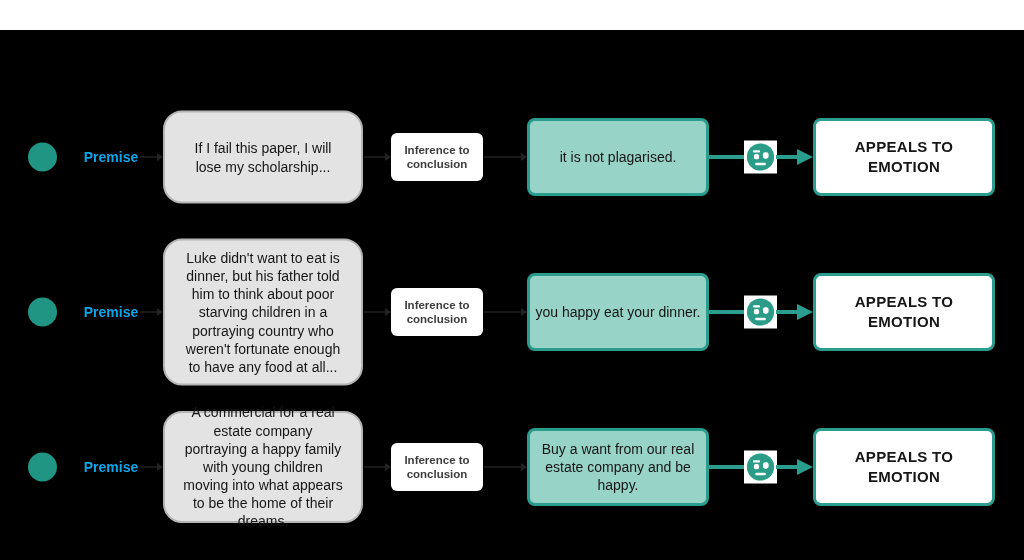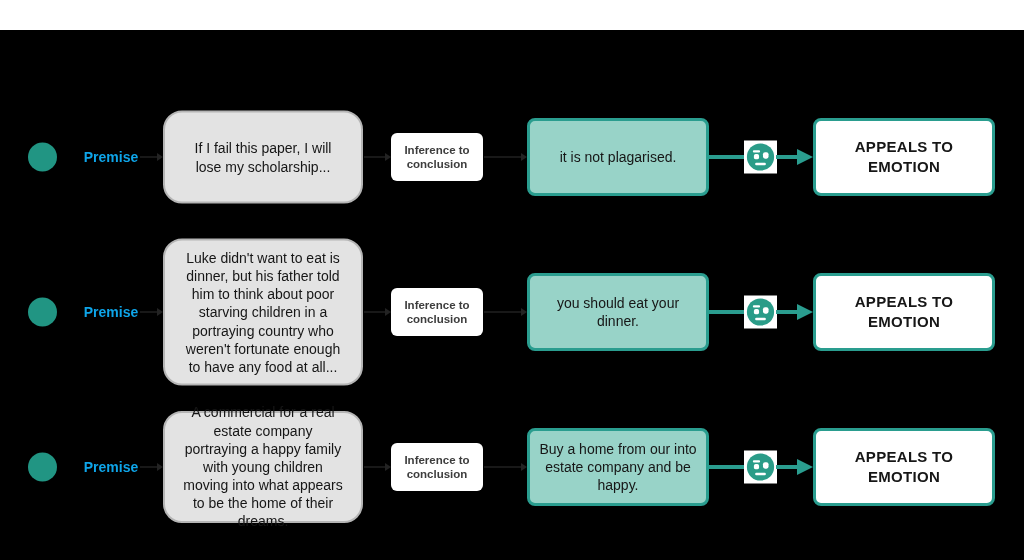--- a/index.html
+++ b/index.html
@@ -89,21 +89,21 @@
   <div class="node circle"></div>
   <div class="node premise-label">Premise</div>
   <div class="cline c1"></div>
   <div class="chead h1"></div>
   <div class="node gray-box">Luke didn't want to eat is dinner, but his father told him to think about poor starving children in a portraying country who weren't fortunate enough to have any food at all...</div>
   <div class="cline c2"></div>
   <div class="chead h2"></div>
   <div class="node inference-label">Inference to conclusion</div>
   <div class="cline c3"></div>
   <div class="chead h3"></div>
-  <div class="node teal-box">you should eat your dinner.</div>
+  <div class="node teal-box">you happy eat your dinner.</div>
   <div class="tline t1"></div>
   <div class="node emoji">
     <svg width="33" height="33" viewBox="0 0 32 32">
       <circle cx="16" cy="16" r="13.2" fill="#2a9c88"></circle>
       <rect x="8.6" y="9.4" width="7" height="2.3" rx="1.1" fill="#fff"></rect>
       <rect x="9.6" y="13" width="5" height="5.2" rx="1.8" fill="#fff"></rect>
       <rect x="18.4" y="11.4" width="5.4" height="6.2" rx="2" fill="#fff"></rect>
       <rect x="10.8" y="21.6" width="10.4" height="2.5" rx="1.2" fill="#fff"></rect>
     </svg>
   </div>
@@ -116,21 +116,21 @@
   <div class="node circle"></div>
   <div class="node premise-label">Premise</div>
   <div class="cline c1"></div>
   <div class="chead h1"></div>
   <div class="node gray-box">A commercial for a real estate company portraying a happy family with young children moving into what appears to be the home of their dreams.</div>
   <div class="cline c2"></div>
   <div class="chead h2"></div>
   <div class="node inference-label">Inference to conclusion</div>
   <div class="cline c3"></div>
   <div class="chead h3"></div>
-  <div class="node teal-box">Buy a home from our into estate company and be happy.</div>
+  <div class="node teal-box">Buy a want from our real estate company and be happy.</div>
   <div class="tline t1"></div>
   <div class="node emoji">
     <svg width="33" height="33" viewBox="0 0 32 32">
       <circle cx="16" cy="16" r="13.2" fill="#2a9c88"></circle>
       <rect x="8.6" y="9.4" width="7" height="2.3" rx="1.1" fill="#fff"></rect>
       <rect x="9.6" y="13" width="5" height="5.2" rx="1.8" fill="#fff"></rect>
       <rect x="18.4" y="11.4" width="5.4" height="6.2" rx="2" fill="#fff"></rect>
       <rect x="10.8" y="21.6" width="10.4" height="2.5" rx="1.2" fill="#fff"></rect>
     </svg>
   </div>

